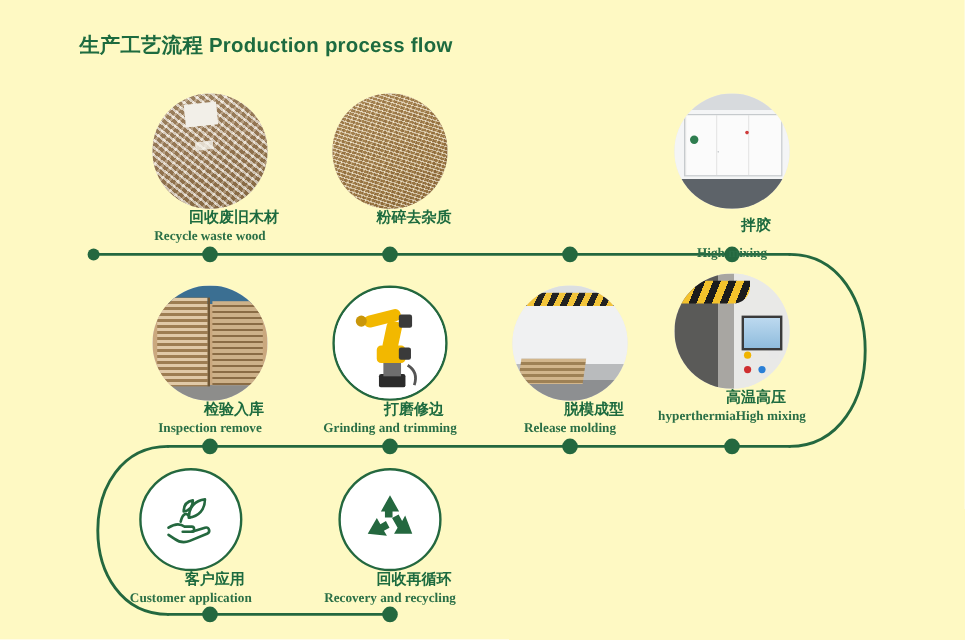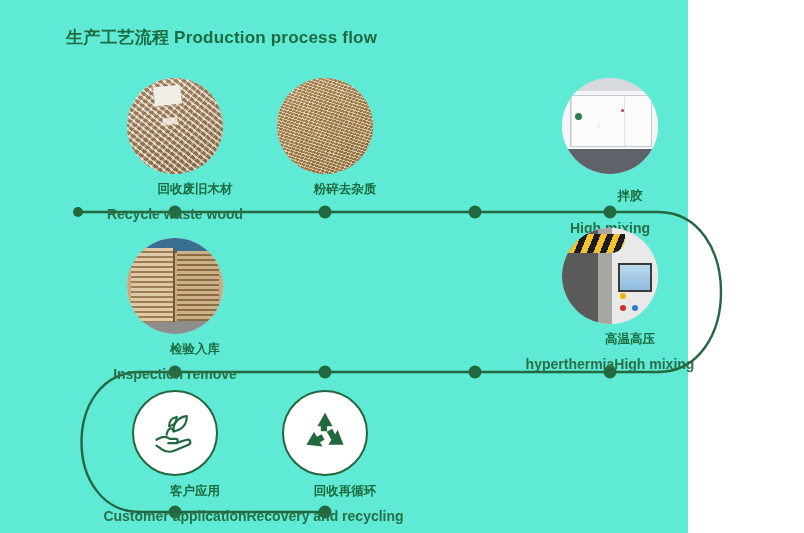--- a/index.html
+++ b/index.html
@@ -2,21 +2,21 @@
 <html><head>
 <meta charset="utf-8">
 <style>
   * { box-sizing: border-box; margin: 0; padding: 0; }
   html, body {
     width: 804px; height: 533px;
     background: #ffffff;
     font-family: "Liberation Sans", "DejaVu Sans", sans-serif;
     overflow: hidden;
   }
-  #page { position: relative; width: 688px; height: 533px; background: #5eead4; }
+  #page { position: relative; width: 804px; height: 533px; background: #fef9c3; }
 
   #page-title {
     position: absolute; left: 66px; top: 26px;
     font-size: 17px; font-weight: bold; color: #1d6b3f;
     letter-spacing: 0.2px; white-space: nowrap;
   }
 
   
   #flow-svg { position: absolute; left: 0; top: 0; width: 804px; height: 533px; }
 
@@ -24,26 +24,26 @@
   .node {
     position: absolute; width: 150px;
     display: flex; flex-direction: column; align-items: center;
   }
   .node-media {
     width: 96px; height: 96px; border-radius: 50%;
     overflow: hidden; position: relative; background: #e9e9e9;
   }
   .node-media.ring { border: 2px solid #24683f; background: #fff; }
   .node-label-cn {
-    margin-top: 8px; font-size: 12.5px; font-weight: bold;
+    font-size: 12.5px; font-weight: bold;
     color: #1d6b3f; line-height: 1.25; white-space: nowrap; padding-left: 40px;
   }
   .node-label-en {
-    margin-top: 8px; font-size: 14px; font-weight: bold;
-    color: #2a6f46; line-height: 1.2; white-space: nowrap;
+    margin-top: 1px; font-size: 11px; font-weight: bold;
+    color: #2a6f46; line-height: 1.2; white-space: nowrap; font-family: Liberation Serif, serif;
   }
 
   
   .ph { position: absolute; inset: 0; }
 
   
   .ph-pallets {
     background:
       repeating-linear-gradient(38deg, #d9c3a0 0 3px, #b89straight 0 0),
       #c9ae8a;
@@ -219,33 +219,59 @@
   </div>
 
   <div class="node" style="left:100px; top:238px;">
     <div class="node-media">
       <div class="ph ph-stack"></div>
     </div>
     <div class="node-label-cn">检验入库</div>
     <div class="node-label-en">Inspection remove</div>
   </div>
 
-
+  <div class="node" style="left:250px; top:238px;">
+    <div class="node-media ring">
+      <div class="ph ph-robot">
+        <svg viewBox="0 0 100 100" xmlns="http://www.w3.org/2000/svg">
+          <rect x="40" y="78" width="24" height="12" rx="2" fill="#2b2b2b"></rect>
+          <rect x="44" y="64" width="16" height="16" fill="#6e6e6e"></rect>
+          <rect x="38" y="52" width="26" height="16" rx="4" fill="#f2b800"></rect>
+          <rect x="45" y="30" width="14" height="28" rx="5" fill="#f2b800" transform="rotate(12 52 44)"></rect>
+          <rect x="26" y="22" width="34" height="11" rx="5" fill="#f2b800" transform="rotate(-14 43 27)"></rect>
+          <circle cx="24" cy="30" r="5" fill="#c9960a"></circle>
+          <rect x="58" y="24" width="12" height="12" rx="2" fill="#3a3a3a"></rect>
+          <rect x="58" y="54" width="11" height="11" rx="2" fill="#3a3a3a"></rect>
+          <path d="M66 70 q10 6 6 18" stroke="#555" stroke-width="2.5" fill="none"></path>
+        </svg>
+      </div>
+    </div>
+    <div class="node-label-cn">打磨修边</div>
+    <div class="node-label-en">Grinding and trimming</div>
+  </div>
+
+  <div class="node" style="left:400px; top:238px;">
+    <div class="node-media">
+      <div class="ph ph-mold"></div>
+    </div>
+    <div class="node-label-cn">脱模成型</div>
+    <div class="node-label-en">Release molding</div>
+  </div>
 
   <div class="node" style="left:535px; top:228px;">
     <div class="node-media">
       <div class="ph ph-press">
           <span class="press-dots"></span>
         </div>
     </div>
     <div class="node-label-cn">高温高压</div>
     <div class="node-label-en">hyperthermiaHigh mixing</div>
   </div>
 
-  <div class="node" style="left:100px; top:390px;">
+  <div class="node" style="left:84px; top:390px;">
     <div class="icon-circle">
       <svg viewBox="0 0 64 64" xmlns="http://www.w3.org/2000/svg" fill="none" stroke="#24683f" stroke-width="2.6" stroke-linecap="round" stroke-linejoin="round">
         <path d="M30 30 C30 20 36 13 46 12 C46 22 40 29 30 30 Z"></path>
         <path d="M25 24 C25 18 28 14 34 13 C34 19 31 23 25 24 Z"></path>
         <path d="M22 34 C24 26 28 24 31 30"></path>
         <path d="M10 40 C16 36 22 36 26 39 L33 39 C36 39 36 44 33 44 L24 44"></path>
         <path d="M33 44 L46 40 C50 39 52 44 48 46 L31 53 C26 55 20 54 16 51 L10 47"></path>
       </svg>
     </div>
     <div class="node-label-cn">客户应用</div>

